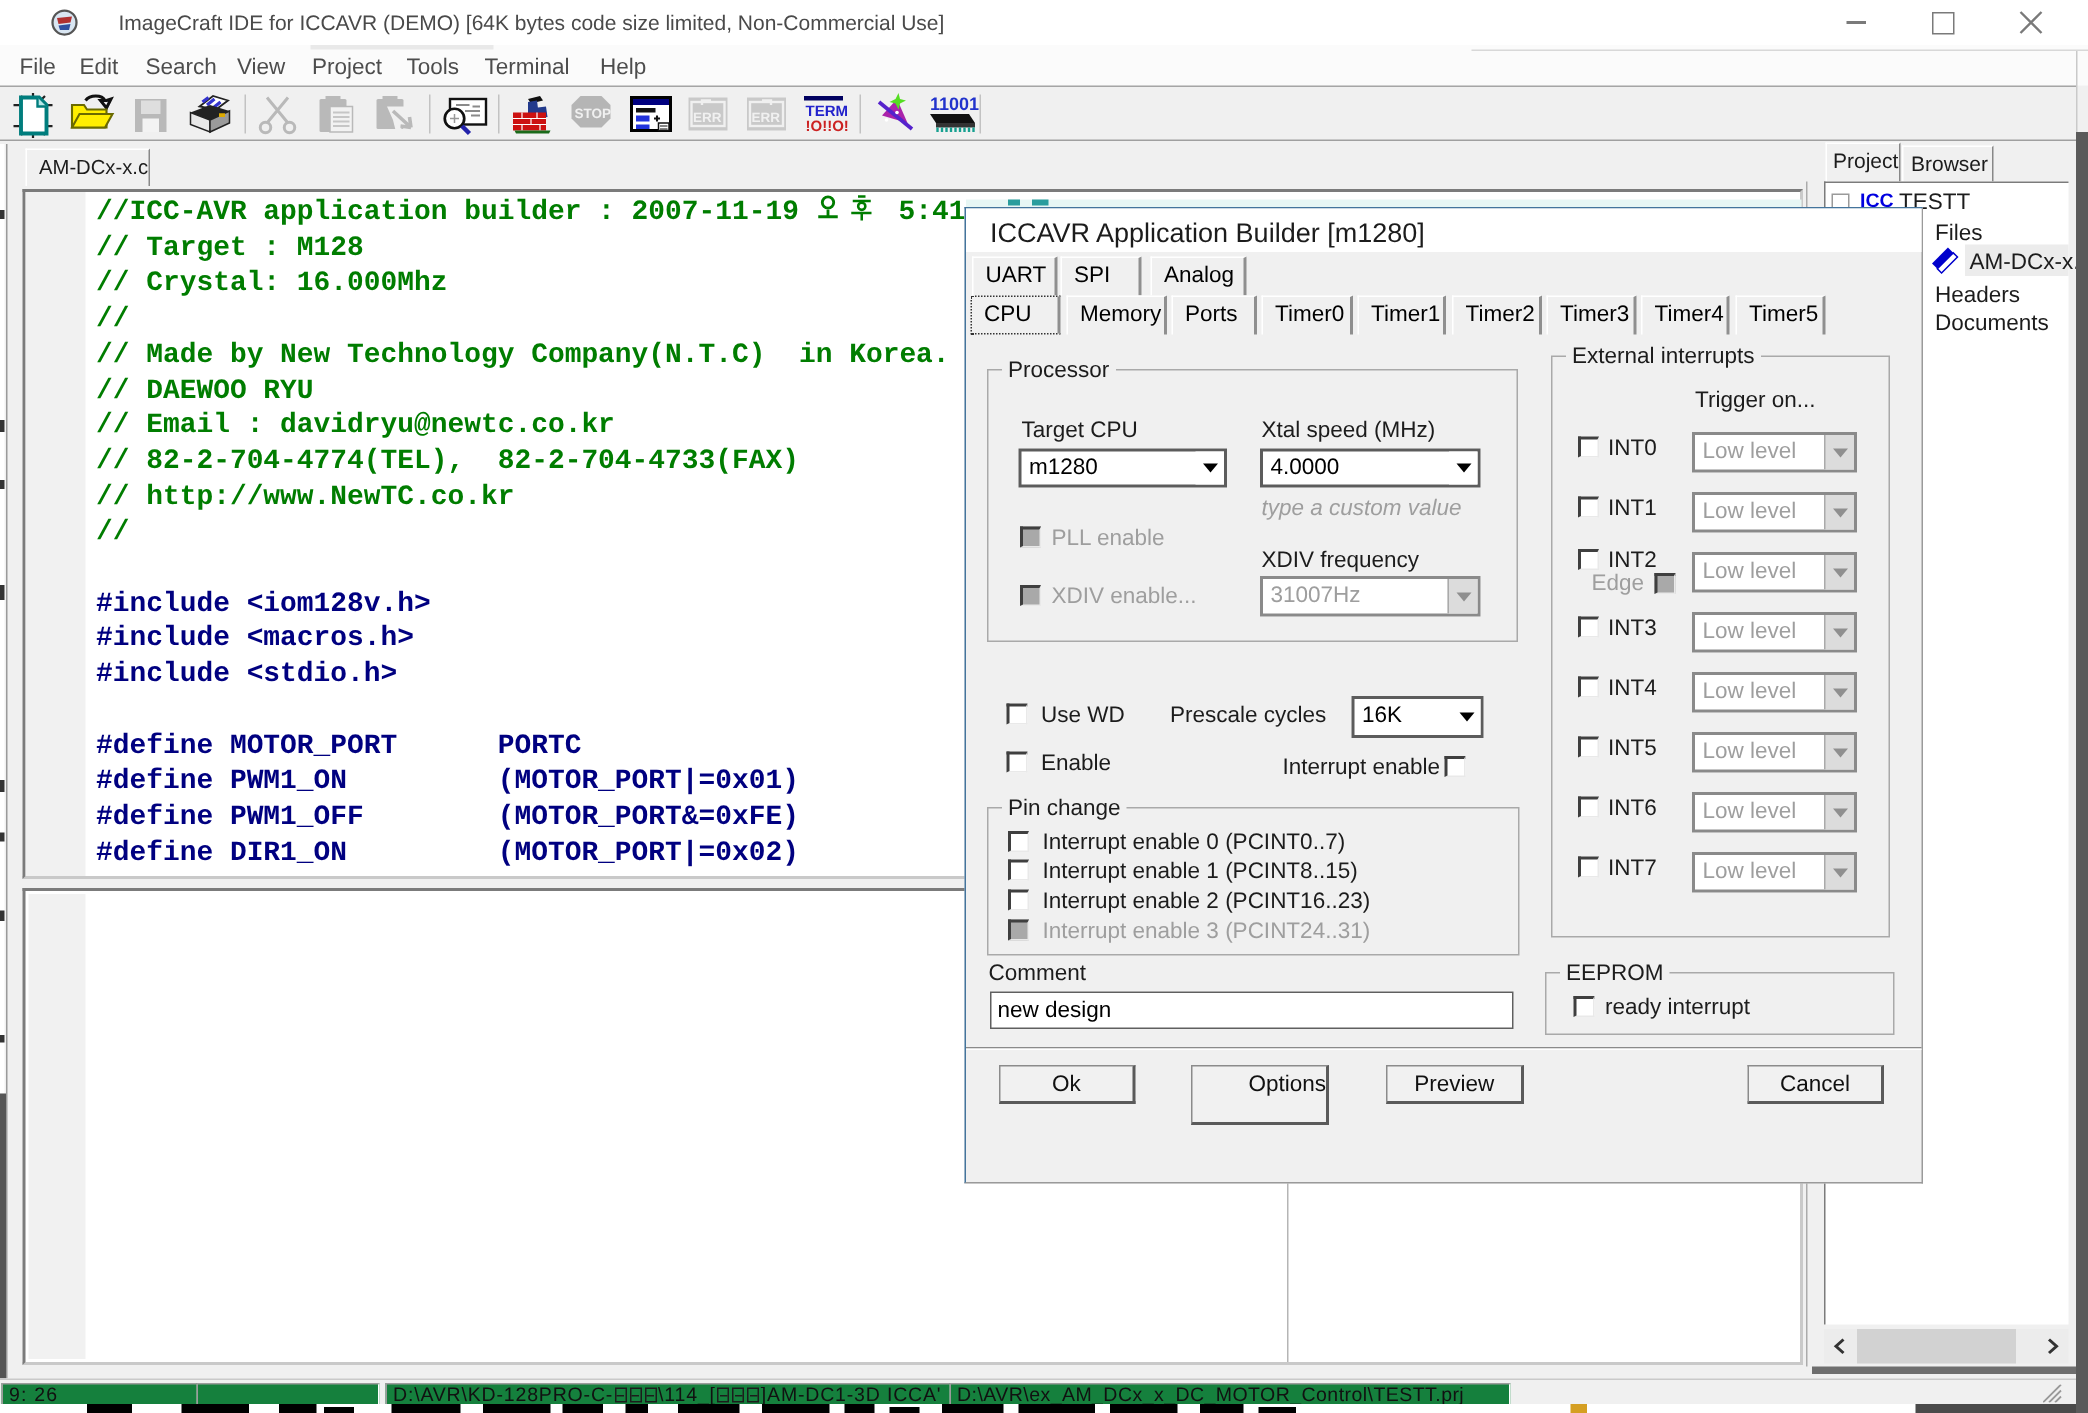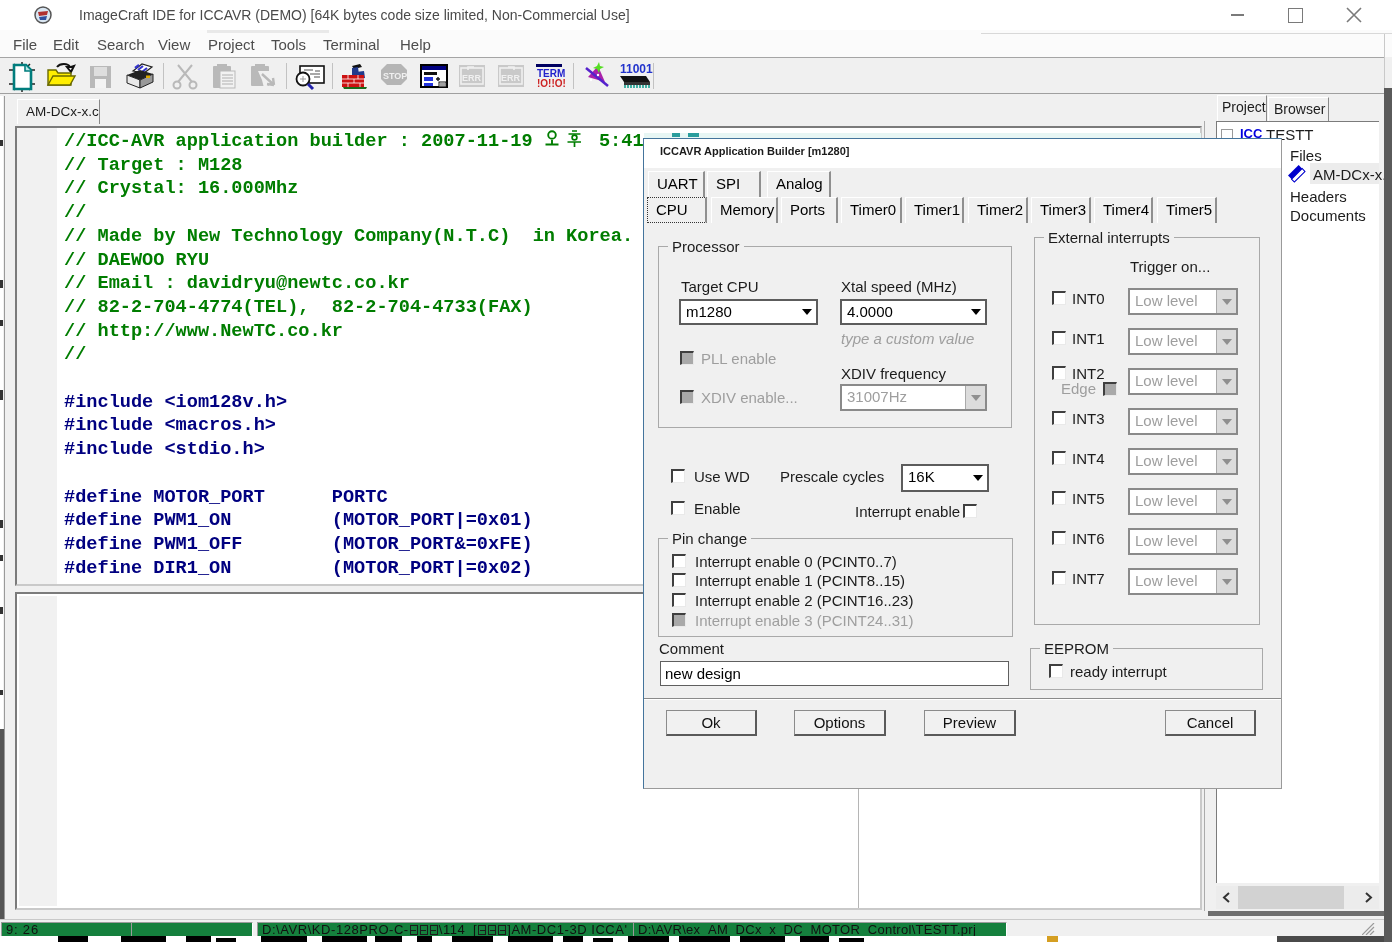--- a/index.html
+++ b/index.html
@@ -301,21 +301,21 @@
   </svg>
 <div class="abs" style="left:1208px;top:911px;width:184px;height:5px;background:#6e6e6e;"></div>
 
 <div class="abs" style="left:644px;top:133px;width:557px;height:5px;background:#e7f6f4;"></div>
 <div class="abs" style="left:672px;top:133px;width:8px;height:4px;background:#2a9d9d;"></div>
 <div class="abs" style="left:688px;top:133px;width:11px;height:4px;background:#2a9d9d;"></div>
 
 <div class="abs" id="dialog" style="left:643px;top:138px;width:639px;height:651px;background:#f0f0f0;border:1px solid #44749c;border-right-color:#9a9a9a;border-bottom-color:#9a9a9a;box-sizing:border-box;">
 
   <div class="abs" style="left:0;top:0;width:637px;height:29px;background:#fff;"></div>
-  <div class="t" style="left:16px;top:6px;font-size:11px;color:#1c1c1c;font-weight:bold;">ICCAVR Application Builder [m1280]</div>
+  <div class="t" style="left:16px;top:6px;font-size:18px;color:#1c1c1c;">ICCAVR Application Builder [m1280]</div>
 
   <div class="dtab" style="left:4px;top:32px;width:57px;height:26px;">UART</div>
   <div class="dtab" style="left:63px;top:32px;width:54px;height:26px;">SPI</div>
   <div class="dtab" style="left:123px;top:32px;width:64px;height:26px;">Analog</div>
 
   <div class="dtab" style="left:3px;top:58px;width:60px;height:26px;border:1px dotted #333;border-right:2px solid #8f8f8f;background:#f0f0f0;z-index:2;">CPU</div>
   <div class="dtab" style="left:67px;top:58px;width:67px;height:26px;">Memory</div>
   <div class="dtab" style="left:137px;top:58px;width:57px;height:26px;">Ports</div>
   <div class="dtab" style="left:197px;top:58px;width:61px;height:26px;">Timer0</div>
   <div class="dtab" style="left:261px;top:58px;width:59px;height:26px;">Timer1</div>
@@ -458,21 +458,21 @@
   <div class="combo dis" style="left:484px;top:429px;width:110px;height:27px;box-sizing:border-box;">
       <span class="val dtx">Low level</span>
       <span class="dbtn gray">
         <span class="tri gray"></span>
       </span>
     </div>
 
   <div class="abs" style="left:0;top:559px;width:637px;height:1px;background:#8a8a8a;"></div>
   <div class="abs" style="left:0;top:560px;width:637px;height:1px;background:#fff;"></div>
   <div class="btn" style="left:22px;top:571px;width:91px;height:26px;line-height:24px;box-sizing:border-box;">Ok</div>
-  <div class="btn" style="left:150px;top:571px;width:92px;height:26px;line-height:24px;box-sizing:border-box;">Options</div>
+  <div class="btn" style="left:150px;top:571px;width:92px;height:40px;line-height:24px;box-sizing:border-box;text-align:right;">Options</div>
   <div class="btn" style="left:280px;top:571px;width:92px;height:26px;line-height:24px;box-sizing:border-box;">Preview</div>
   <div class="btn" style="left:521px;top:571px;width:91px;height:26px;line-height:24px;box-sizing:border-box;">Cancel</div>
 </div>
 
 <div class="abs" style="left:0;top:919px;width:1392px;height:17px;background:#f0f0f0;border-top:1px solid #c9c9c9;box-sizing:border-box;" id="statusbar">
   <div class="seg" style="left:1px;width:125px;">9: 26</div>
   <div class="seg" style="left:131px;width:116px;"></div>
   <div class="seg" style="left:257px;width:371px;letter-spacing:0.55px;">D:\AVR\KD-128PRO-C-<i class="k"></i><i class="k"></i><i class="k"></i>\114_[<i class="k"></i><i class="k"></i><i class="k"></i>]AM-DC1-3D ICCA'</div>
   <div class="seg" style="left:633px;width:368px;letter-spacing:0.3px;">D:\AVR\ex_AM_DCx_x_DC_MOTOR_Control\TESTT.prj</div>
   <svg class="abs" style="left:1362px;top:3px;" width="13" height="12" viewBox="0 0 13 12">

